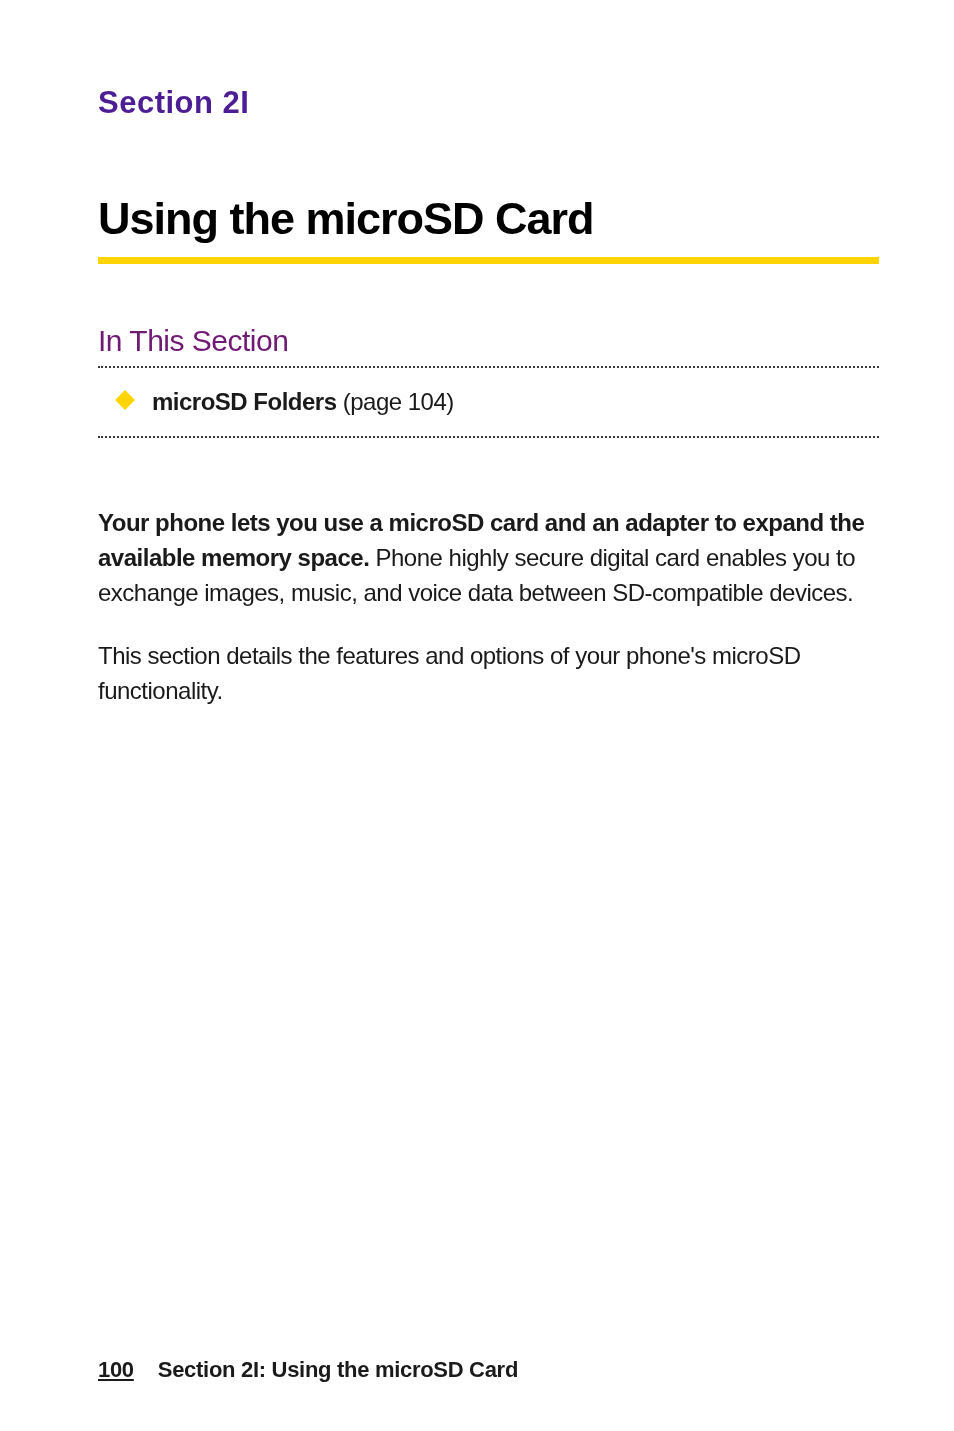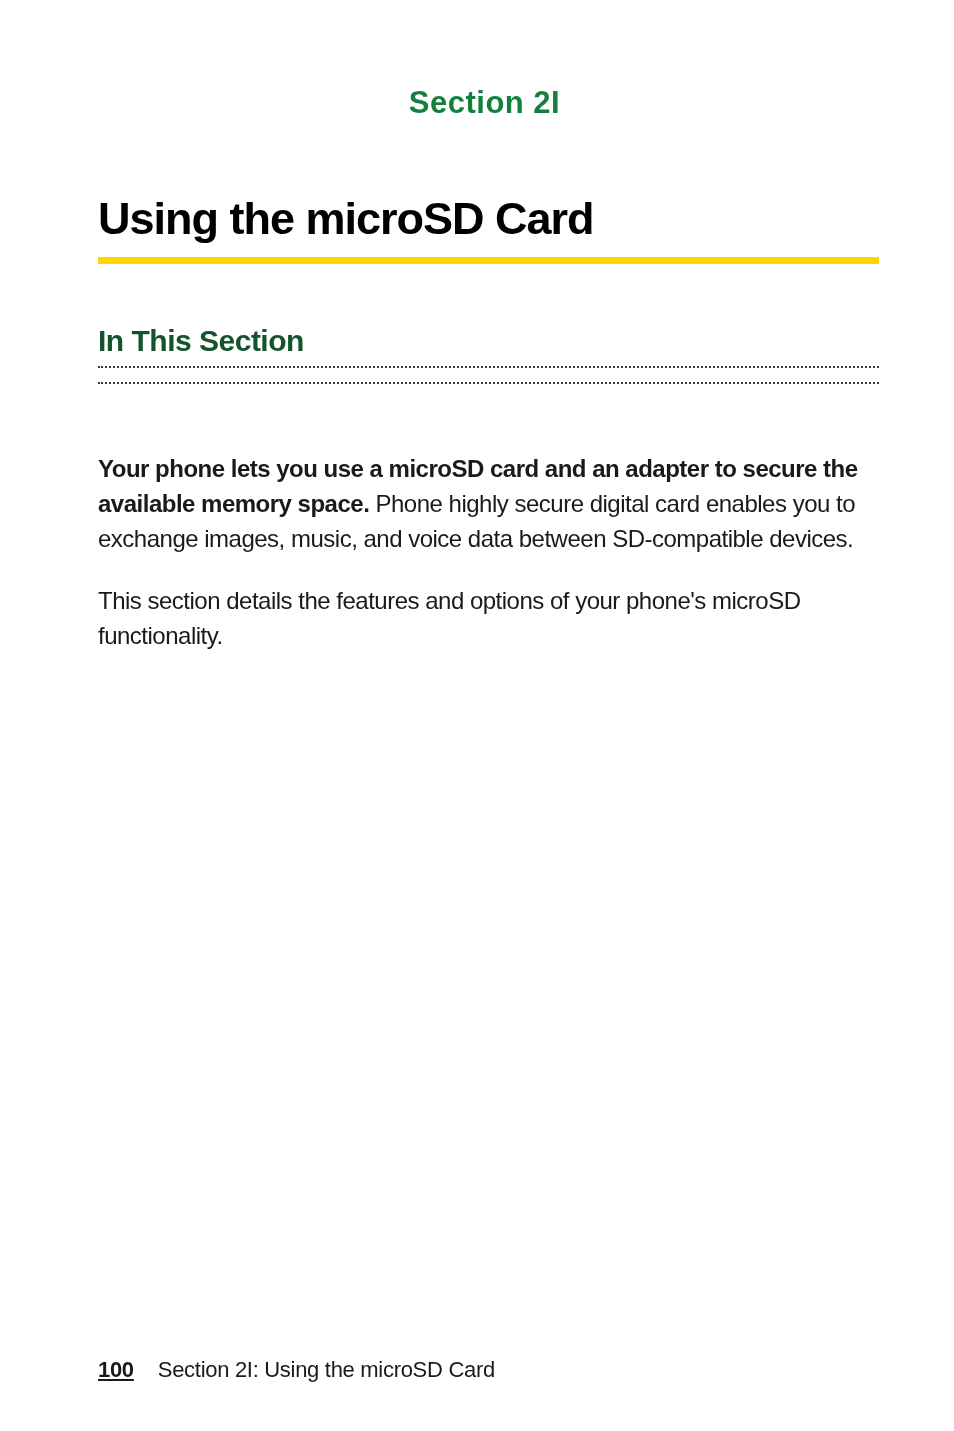--- a/index.html
+++ b/index.html
@@ -9,44 +9,44 @@
   }
   body {
     background: #ffffff;
     font-family: -apple-system, BlinkMacSystemFont, "Segoe UI", Arial, sans-serif;
     width: 954px;
     height: 1431px;
     position: relative;
     padding: 85px 75px 40px 98px;
   }
   .section-label {
-    text-align: center;
+    text-align: left;
     font-size: 31px;
     font-weight: 700;
-    color: #15803d;
+    color: #4c1d95;
     letter-spacing: 0.5px;
     margin-bottom: 72px;
     padding-right: 8px;
   }
   .page-title {
     font-size: 45px;
     font-weight: 700;
     color: #000000;
     letter-spacing: -1px;
     margin-bottom: 12px;
   }
   .yellow-rule {
     height: 7px;
     background: #ffd400;
     margin-bottom: 60px;
   }
   .subheading {
     font-size: 30px;
-    font-weight: 700;
-    color: #14532d;
+    font-weight: 400;
+    color: #701a75;
     letter-spacing: -0.5px;
     margin-bottom: 8px;
   }
   .dotted {
     border: none;
     border-top: 2.5px dotted #3a3a3a;
     margin-bottom: 18px;
   }
   .toc-list {
     list-style: none;
@@ -96,41 +96,45 @@
     font-weight: 400;
     color: #1a1a1a;
     letter-spacing: -0.3px;
   }
   .footer .pagenum {
     font-weight: 700;
     margin-right: 24px;
     text-decoration: underline;
   }
   .footer .foottext {
-    font-weight: 400;
+    font-weight: 700;
   }
 </style>
 </head>
 <body>
 
 <div class="section-label">Section 2I</div>
 
 <h1 class="page-title">Using the microSD Card</h1>
 <div class="yellow-rule"></div>
 
 <h2 class="subheading">In This Section</h2>
 <hr class="dotted">
 
 <ul class="toc-list">
+  <li>
+    <span class="diamond"></span>
+    <b>microSD Folders</b><span> (page 104)</span>
+  </li>
 </ul>
 
 <hr class="dotted bottom">
 
 <p class="body-text">
-  <b>Your phone lets you use a microSD card and an adapter to secure the available memory space.</b><span> Phone highly secure digital card enables you to exchange images, music, and voice data between SD-compatible devices.</span>
+  <b>Your phone lets you use a microSD card and an adapter to expand the available memory space.</b><span> Phone highly secure digital card enables you to exchange images, music, and voice data between SD-compatible devices.</span>
 </p>
 
 <p class="body-text">
   <b></b><span>This section details the features and options of your phone's microSD functionality.</span>
 </p>
 
 <div class="footer">
   <span class="pagenum">100</span><span class="foottext">Section 2I: Using the microSD Card</span>
 </div>
 

